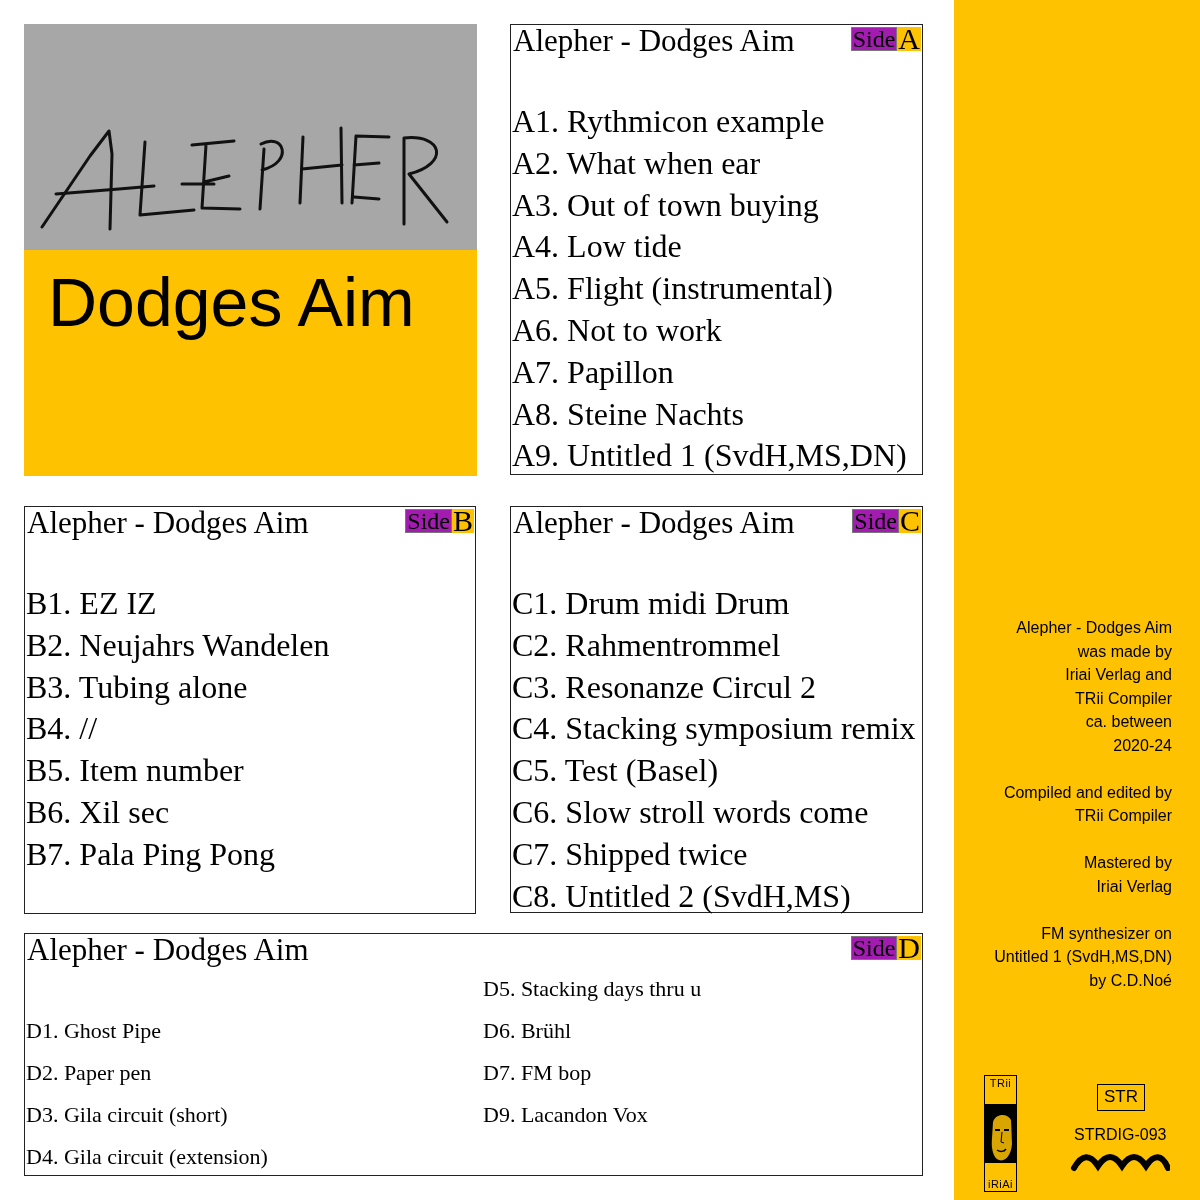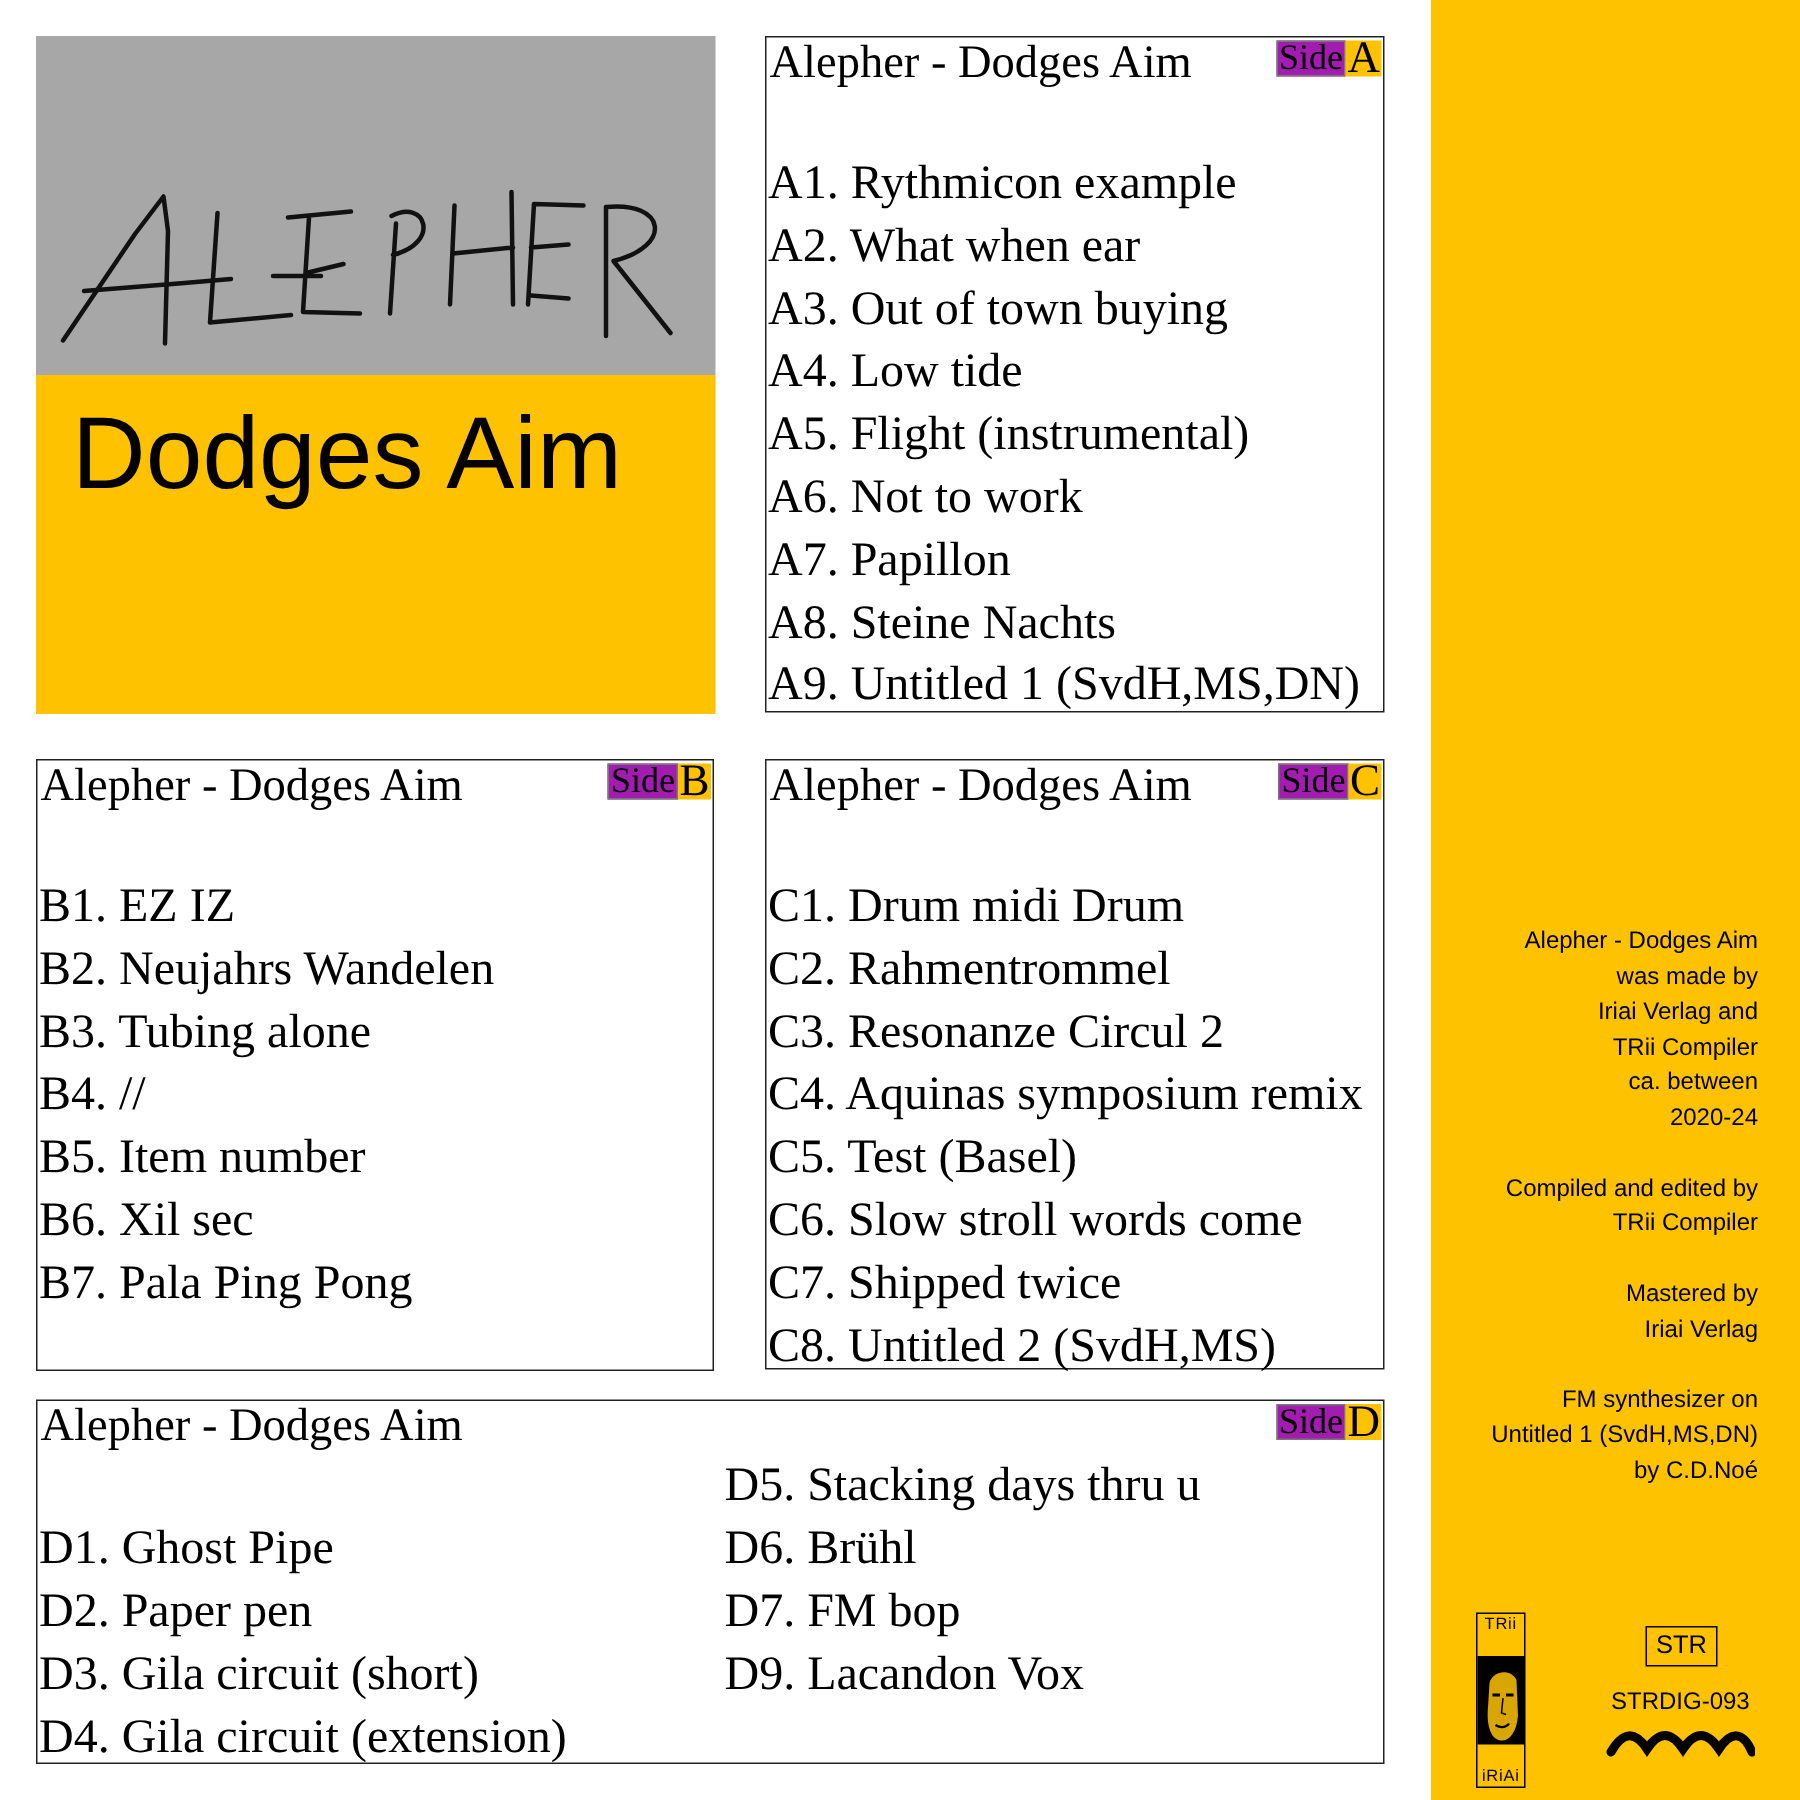--- a/index.html
+++ b/index.html
@@ -10,21 +10,21 @@
   .cover-title{position:absolute;left:24px;top:18px;font-family:"Liberation Sans",sans-serif;font-size:68px;line-height:1;}
   .handwriting{position:absolute;left:0;top:0;}
   .side-box{position:absolute;border:1.5px solid #222;box-sizing:border-box;background:#fff;}
   .box-head{position:absolute;left:2px;top:-2px;font-size:31px;line-height:36px;white-space:nowrap;}
   .side-tag{position:absolute;top:2px;right:1px;display:flex;align-items:stretch;height:24px;}
   .side-word{border:1px solid #777;font-size:24px;line-height:22px;padding:0 1px;background:#a21caf;}
   .side-letter{background:#ffc200;font-size:30px;line-height:24px;padding:0 1px;}
   .tracks{position:absolute;left:1px;margin:0;padding:0;list-style:none;}
   .tracks li{font-size:32px;line-height:41.8px;white-space:nowrap;}
   .d-col{position:absolute;margin:0;padding:0;list-style:none;}
-  .d-col li{font-family:"Liberation Serif",serif;font-size:32px;line-height:42px;white-space:nowrap;}
+  .d-col li{font-family:"Liberation Serif",serif;font-size:22px;line-height:42px;white-space:nowrap;}
   .sidebar{position:absolute;left:954px;top:0;width:246px;height:1200px;background:#ffc200;}
   .credits{position:absolute;right:28px;top:616px;text-align:right;font-family:"Liberation Sans",sans-serif;font-size:16px;line-height:23.5px;}
   .credits .grp{margin-bottom:23.5px;}
   .credits div.line{white-space:nowrap;}
   .logo-trii{position:absolute;left:30px;top:1075px;width:33px;height:117px;border:1px solid #000;box-sizing:border-box;display:flex;flex-direction:column;align-items:center;gap:14px;}
   .logo-trii .t{font-family:"Liberation Sans",sans-serif;font-size:11px;line-height:14px;letter-spacing:0.5px;}
   .logo-trii .face{flex:1;width:100%;background:#000;position:relative;overflow:hidden;}
   .str-badge{position:absolute;left:143px;top:1084px;width:48px;height:27px;border:1.5px solid #000;box-sizing:border-box;font-family:"Liberation Sans",sans-serif;font-weight:normal;font-size:17px;line-height:24px;text-align:center;}
   .catno{position:absolute;left:120px;top:1125px;font-family:"Liberation Sans",sans-serif;font-size:16px;line-height:20px;}
   .wave{position:absolute;left:116px;top:1148px;}
@@ -99,21 +99,21 @@
 <div class="side-box" style="left:510px;top:506px;width:413px;height:407px;">
   <div class="box-head">Alepher - Dodges Aim</div>
   <div class="side-tag">
     <span class="side-word">Side</span>
     <span class="side-letter">C</span>
   </div>
   <ul class="tracks" style="top:76px;">
     <li>C1. Drum midi Drum</li>
     <li>C2. Rahmentrommel</li>
     <li>C3. Resonanze Circul 2</li>
-    <li>C4. Aquinas symposium remix</li>
+    <li>C4. Stacking symposium remix</li>
     <li>C5. Test (Basel)</li>
     <li>C6. Slow stroll words come</li>
     <li>C7. Shipped twice</li>
     <li>C8. Untitled 2 (SvdH,MS)</li>
   </ul>
 </div>
 
 <div class="side-box" style="left:24px;top:933px;width:899px;height:243px;">
   <div class="box-head">Alepher - Dodges Aim</div>
   <div class="side-tag">

